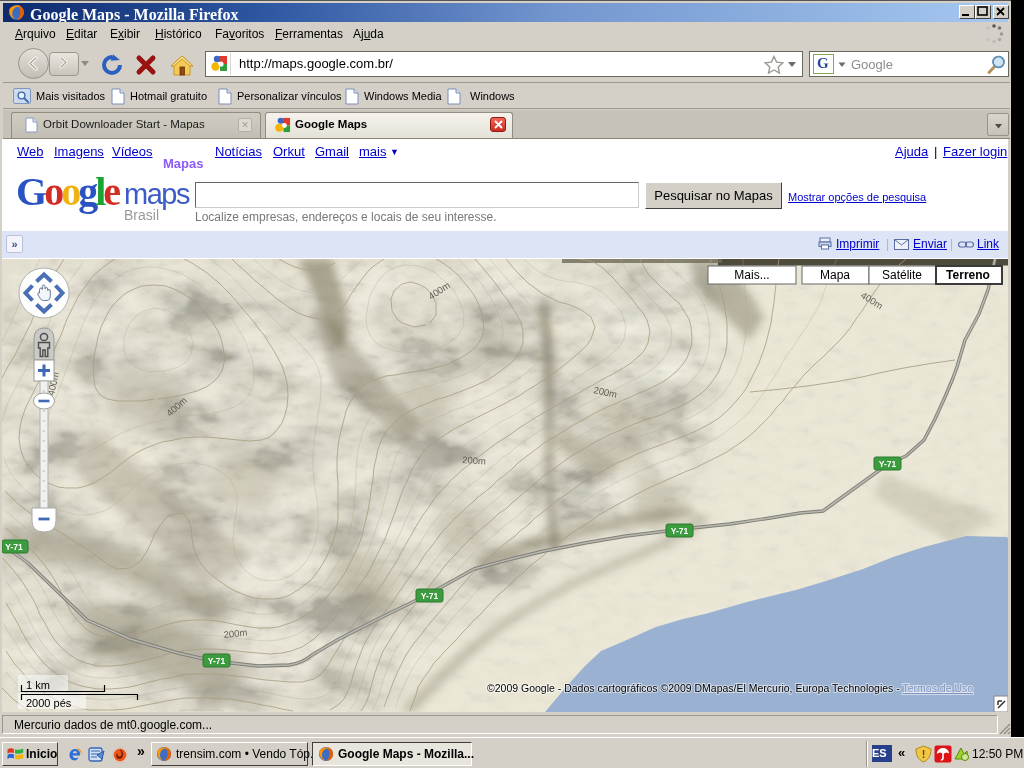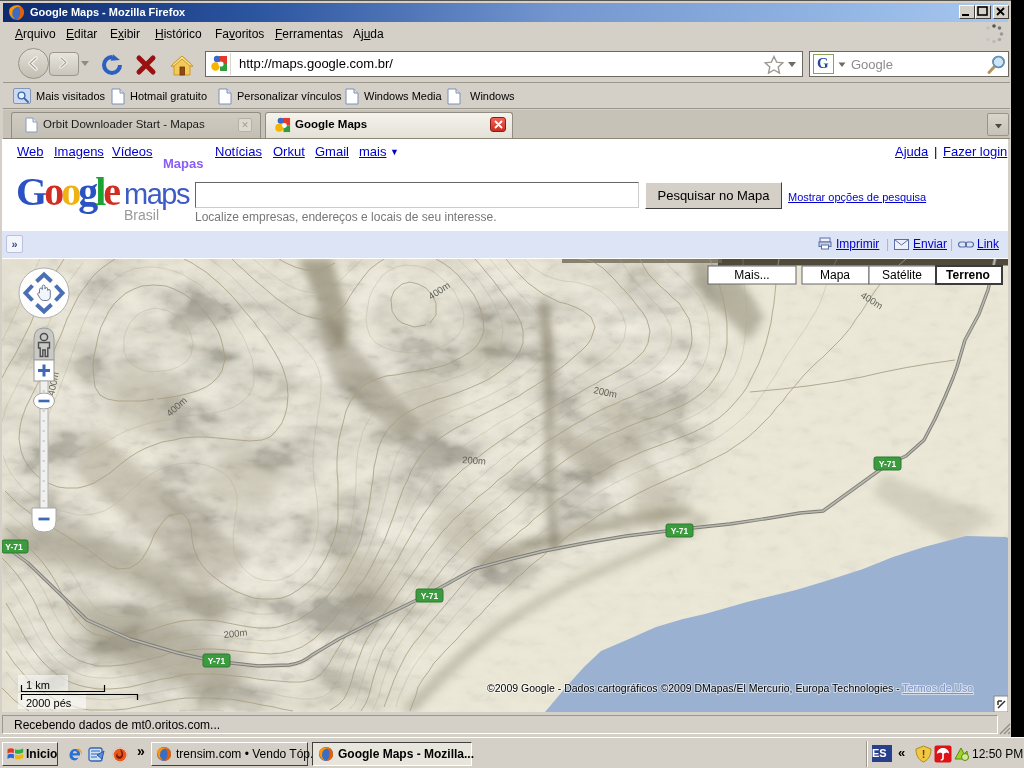--- a/index.html
+++ b/index.html
@@ -2,21 +2,21 @@
 <html><head>
 <meta charset="utf-8">
 <style>
   * { margin:0; padding:0; box-sizing:border-box; }
   html,body { width:1024px; height:768px; overflow:hidden; background:#000; font-family:"Liberation Sans",sans-serif; }
   .abs { position:absolute; }
   #win { position:absolute; left:0; top:0; width:1011px; height:737px; background:#d4d0c8; }
   
   #title { position:absolute; left:3px; top:3px; width:1005px; height:19px;
     background:linear-gradient(90deg,#0d2a6d 0%,#2c55a0 25%,#7396cf 55%,#a6c8f0 100%); }
-  #title .txt { position:absolute; left:27px; top:3px; color:#fff; font-weight:bold; font-size:11px; }
+  #title .txt { position:absolute; left:27px; top:3px; color:#fff; font-weight:bold; font-size:16px;font-family:Liberation Serif, serif; }
   .tbtn { position:absolute; top:2px; width:16px; height:14px; background:#d4d0c8;
     border-top:1px solid #fff; border-left:1px solid #fff; border-right:1px solid #404040; border-bottom:1px solid #404040;
     font-size:9px; text-align:center; line-height:12px; color:#000; font-weight:bold; }
   
   #menubar { position:absolute; left:3px; top:22px; width:1007px; height:29px; background:#d4d0c8; border-bottom:1px solid #9b978c; }
   #menubar span { position:absolute; top:5px; font-size:12px; color:#000; }
   u { text-decoration:underline; }
   
   #navbar { position:absolute; left:3px; top:46px; width:1007px; height:37px; background:#d4d0c8; border-bottom:1px solid #9b978c; }
   
@@ -210,21 +210,21 @@
       <a class="lnk abs" style="left:941px;top:5px">Fazer login</a>
     </div>
 
     <div class="abs" style="left:14px;top:29px;font-family:'Liberation Serif',serif;font-weight:bold;font-size:40px;letter-spacing:-3px;white-space:nowrap">
       <span style="color:#2a52c2">G</span><span style="color:#d22d22">o</span><span style="color:#eeb211">o</span><span style="color:#2a52c2">g</span><span style="color:#1ca433">l</span><span style="color:#d22d22">e</span>
     </div>
     <span class="abs" style="left:122px;top:39px;font-size:29px;color:#3c5bc6;letter-spacing:-1.5px">maps</span>
     <span class="abs" style="left:122px;top:68px;font-size:14px;color:#999">Brasil</span>
 
     <div class="abs" style="left:193px;top:43px;width:444px;height:26px;background:#fff;border:1px solid #000;border-color:#666 #ccc #ccc #666"></div>
-    <div class="abs" style="left:643px;top:43px;width:137px;height:27px;background:#d4d0c8;border-top:1px solid #fff;border-left:1px solid #fff;border-right:1px solid #404040;border-bottom:1px solid #404040;text-align:center;line-height:25px;font-size:13px;color:#000">Pesquisar no Mapa</div>
+    <div class="abs" style="left:643px;top:43px;width:137px;height:27px;background:#d4d0c8;border-top:1px solid #fff;border-left:1px solid #fff;border-right:1px solid #404040;border-bottom:1px solid #404040;text-align:center;line-height:25px;font-size:13px;color:#000">Pesquisar no Mapas</div>
     <a class="lnk abs" style="left:786px;top:52px;font-size:11px">Mostrar opções de pesquisa</a>
     <span class="abs" style="left:193px;top:71px;font-size:12px;color:#777">Localize empresas, endereços e locais de seu interesse.</span>
 
     <div class="abs" style="left:0;top:92px;width:1006px;height:27px;background:#dde4f5"></div>
     <div class="abs" style="left:4px;top:96px;width:17px;height:18px;background:#f3f5fb;border:1px solid #b9c2dc;border-radius:2px;color:#39508e;font-size:11px;font-weight:bold;text-align:center;line-height:16px">»</div>
     <svg class="abs" style="left:816px;top:98px" width="14" height="13" viewBox="0 0 14 13">
         <rect x="2" y="1" width="10" height="4" fill="#eef1fa" stroke="#5a6ea8" stroke-width="1"></rect>
         <rect x="1" y="5" width="12" height="4.5" fill="#c7cfe6" stroke="#5a6ea8" stroke-width="1"></rect>
         <rect x="3.5" y="8" width="7" height="4" fill="#fff" stroke="#5a6ea8" stroke-width="1"></rect>
       </svg>
@@ -452,21 +452,21 @@
         <ellipse cx="42" cy="142" rx="10.5" ry="8" fill="#fff" stroke="#a0a0a0"></ellipse>
         <path d="M36.5 142 L47.5 142" stroke="#3f69b5" stroke-width="2.6"></path>
         <path d="M30 249 L54 249 L54 262 Q54 273 42 273 Q30 273 30 262 Z" fill="#fff" stroke="#a8a8a8"></path>
         <path d="M36.5 260 L47.5 260" stroke="#3f69b5" stroke-width="2.8"></path>
       </g>
     </svg>
     </div>
   </div>
   <div id="status">
     <div class="abs" style="left:2px;top:3px;width:996px;height:19px;border:1px solid;border-color:#9b978c #fff #fff #9b978c"></div>
-    <span class="abs" style="left:14px;top:6px;font-size:12px;color:#000">Recebendo dados de mt0.oritos.com...</span>
+    <span class="abs" style="left:14px;top:6px;font-size:12px;color:#000">Mercurio dados de mt0.google.com...</span>
     <svg class="abs" style="left:999px;top:11px" width="12" height="12">
         <path d="M11 1 L1 11 M11 5 L5 11 M11 9 L9 11" stroke="#928e84" stroke-width="1.4"></path>
       </svg>
   </div>
 </div>
 <div id="taskbar">
 
   <div class="raised abs" style="left:2px;top:4px;width:56px;height:24px"></div>
   <svg class="abs" style="left:7px;top:8px" width="17" height="16" viewBox="0 0 17 16">
     <path d="M0.5 3.6 C2.2 2.2 4.3 2 6.9 2.9 L6.9 7 C4.3 6.1 2.2 6.3 0.5 7.7 Z" fill="#e03a1e"></path>

